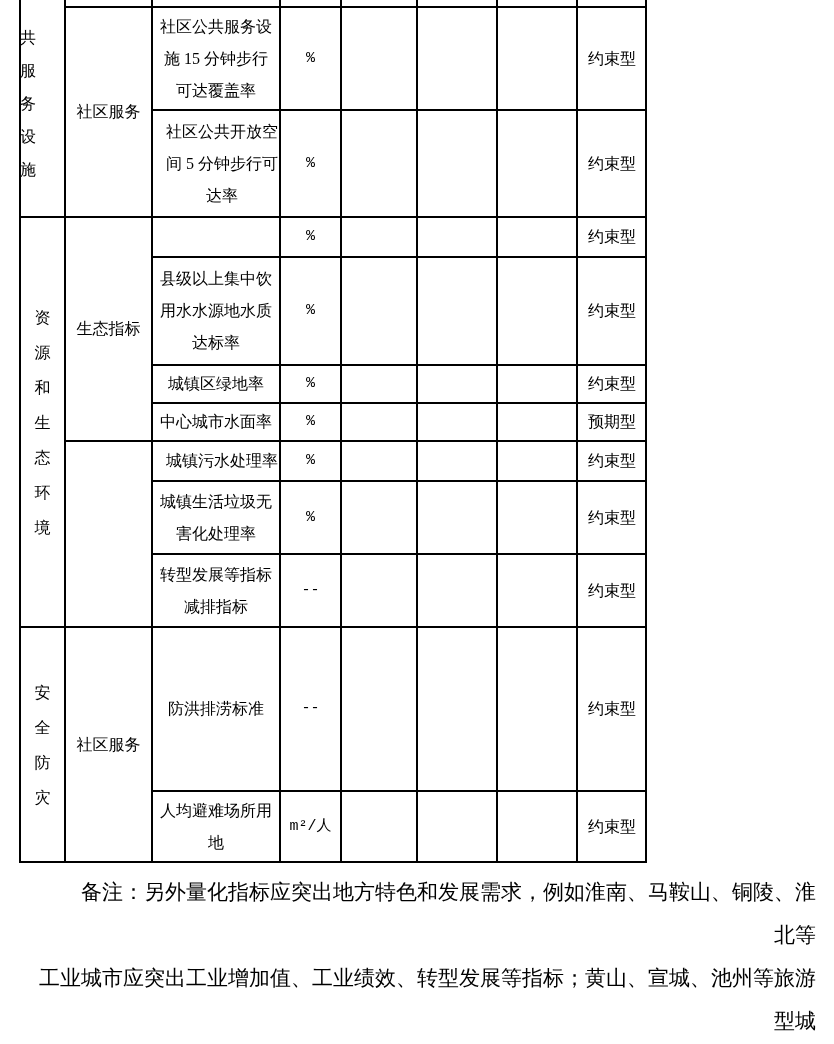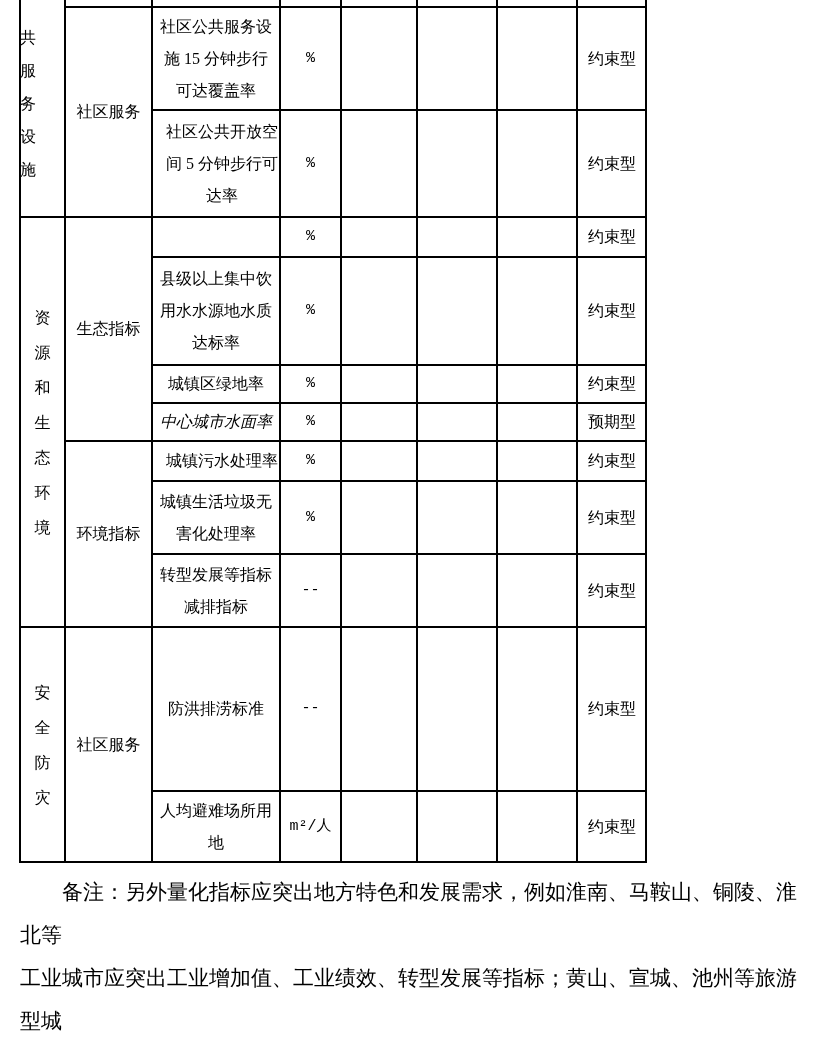--- a/index.html
+++ b/index.html
@@ -33,21 +33,21 @@
   .hline{position:absolute;height:2px;background:#000;}
   .note{
     position:absolute;
     left:20px;
     top:871px;
     width:796px;
     font-size:21px;
     line-height:43px;
     color:#000;
   }
-  .note-line{white-space:pre-line;}
+  .note-line{white-space:pre-line;text-align:right;}
   .note-line.first{text-indent:42px;}
 </style>
 </head>
 <body>
 
 <div id="page">
 
   <div class="cell cat-cut" style="left:20px;top:-10px;width:45px;height:227px;">共
 服
 务
@@ -60,21 +60,20 @@
 态
 环
 境</div>
   <div class="cell cat" style="left:20px;top:627px;width:45px;height:236px;">安
 全
 防
 灾</div>
 
   <div class="cell" style="left:65px;top:217px;width:87px;height:224px;">生态指标</div>
   <div class="cell" style="left:65px;top:7px;width:87px;height:210px;">社区服务</div>
-  <div class="cell" style="left:65px;top:441px;width:87px;height:186px;">环境指标</div>
   <div class="cell" style="left:65px;top:627px;width:87px;height:236px;">社区服务</div>
 
   <div class="cell" style="left:152px;top:7px;width:128px;height:103px;">社区公共服务设
 施 15 分钟步行
 可达覆盖率</div>
   <div class="cell unit" style="left:280px;top:7px;width:61px;height:103px;">%</div>
   <div class="cell" style="left:341px;top:7px;width:76px;height:103px;"></div>
   <div class="cell" style="left:417px;top:7px;width:80px;height:103px;"></div>
   <div class="cell" style="left:497px;top:7px;width:80px;height:103px;"></div>
   <div class="cell" style="left:577px;top:7px;width:70px;height:103px;">约束型</div>
@@ -103,21 +102,21 @@
   <div class="cell" style="left:497px;top:257px;width:80px;height:108px;"></div>
   <div class="cell" style="left:577px;top:257px;width:70px;height:108px;">约束型</div>
 
   <div class="cell" style="left:152px;top:365px;width:128px;height:38px;">城镇区绿地率</div>
   <div class="cell unit" style="left:280px;top:365px;width:61px;height:38px;">%</div>
   <div class="cell" style="left:341px;top:365px;width:76px;height:38px;"></div>
   <div class="cell" style="left:417px;top:365px;width:80px;height:38px;"></div>
   <div class="cell" style="left:497px;top:365px;width:80px;height:38px;"></div>
   <div class="cell" style="left:577px;top:365px;width:70px;height:38px;">约束型</div>
 
-  <div class="cell" style="left:152px;top:403px;width:128px;height:38px;font-style:italic;">中心城市水面率</div>
+  <div class="cell" style="left:152px;top:403px;width:128px;height:38px;">中心城市水面率</div>
   <div class="cell unit" style="left:280px;top:403px;width:61px;height:38px;">%</div>
   <div class="cell" style="left:341px;top:403px;width:76px;height:38px;"></div>
   <div class="cell" style="left:417px;top:403px;width:80px;height:38px;"></div>
   <div class="cell" style="left:497px;top:403px;width:80px;height:38px;"></div>
   <div class="cell" style="left:577px;top:403px;width:70px;height:38px;">预期型</div>
 
   <div class="cell" style="left:152px;top:441px;width:140px;height:40px;">城镇污水处理率</div>
   <div class="cell unit" style="left:280px;top:441px;width:61px;height:40px;">%</div>
   <div class="cell" style="left:341px;top:441px;width:76px;height:40px;"></div>
   <div class="cell" style="left:417px;top:441px;width:80px;height:40px;"></div>

